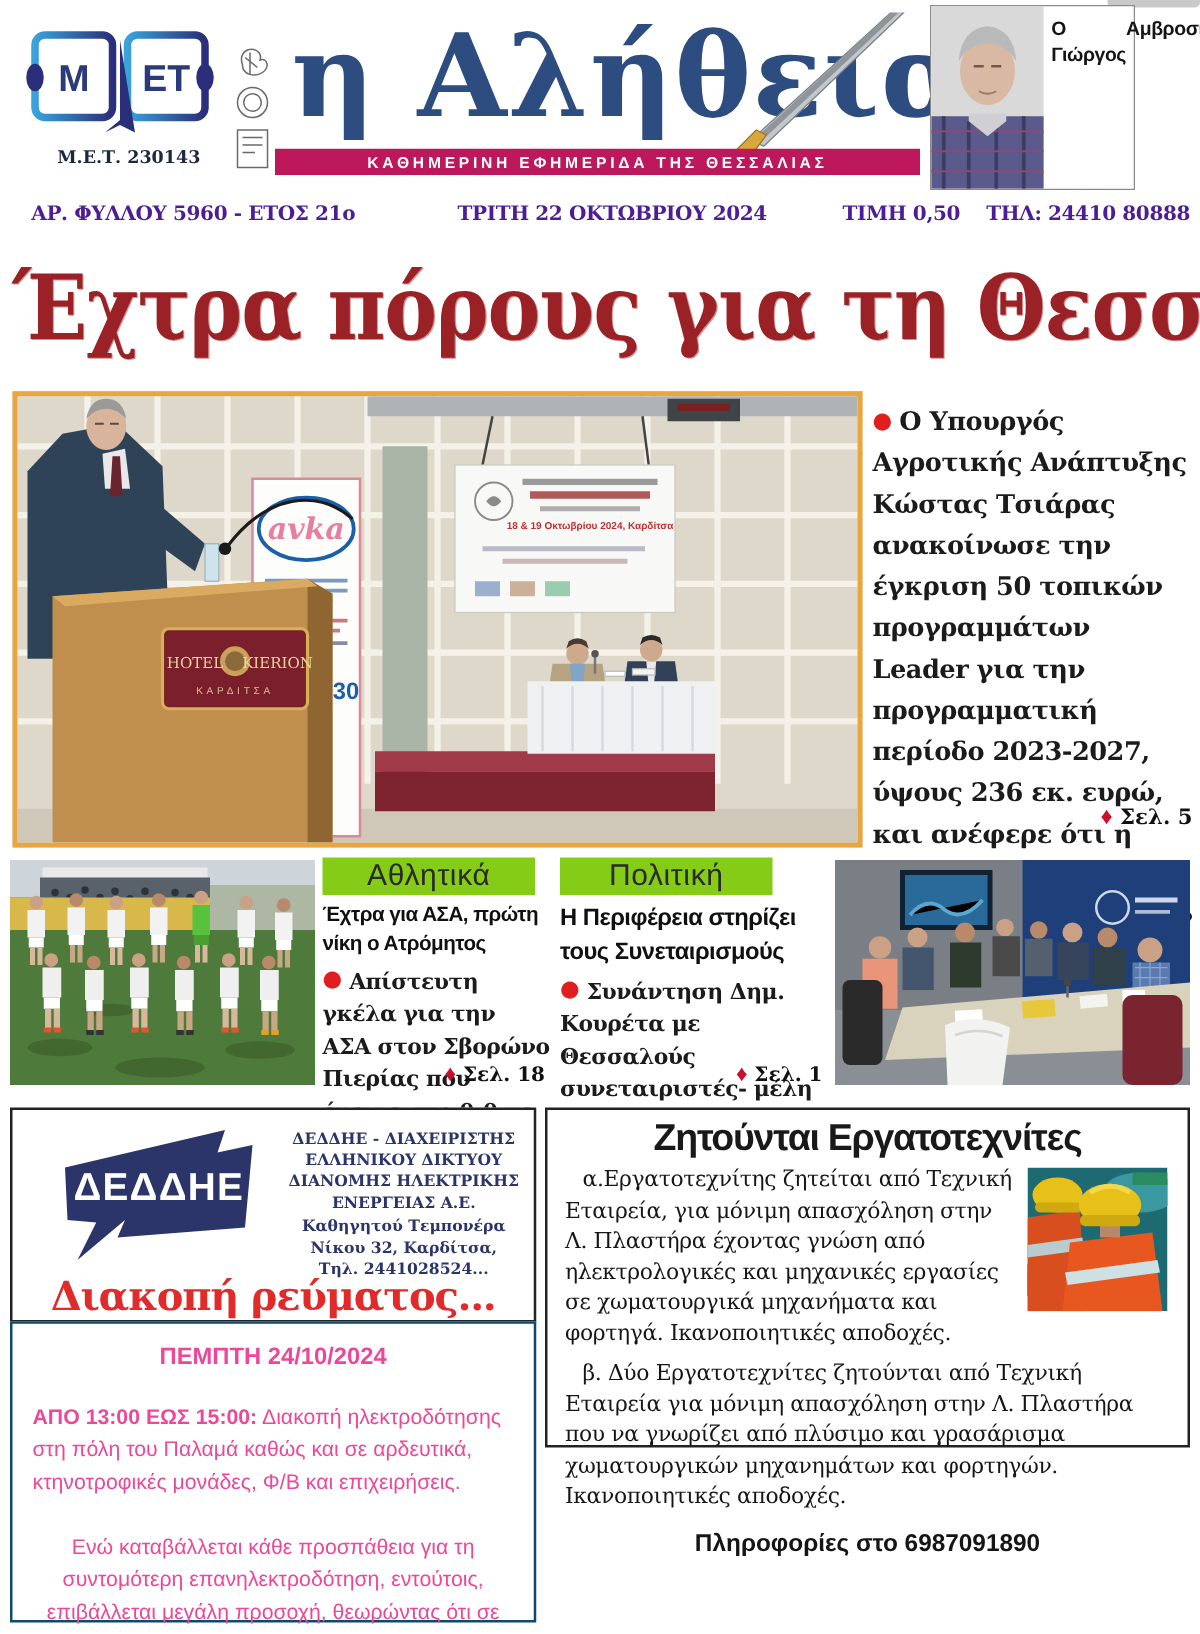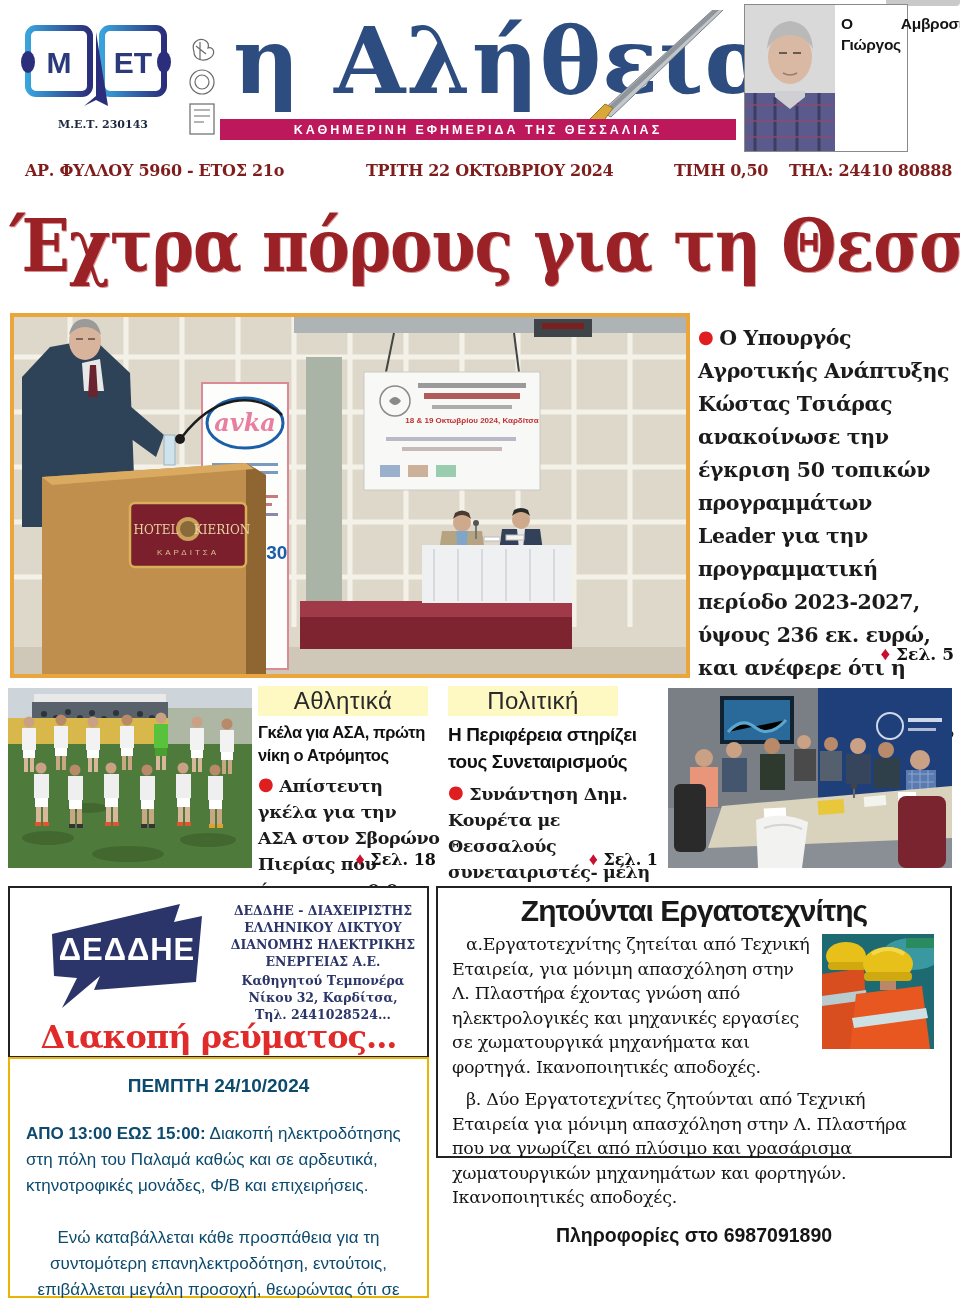--- a/index.html
+++ b/index.html
@@ -6,39 +6,39 @@
   html,body { background:#fff; }
   .page {
     position:relative; width:960px; height:1307px; margin:0 auto;
     background:#ffffff; overflow:hidden;
     font-family:"Liberation Sans", sans-serif; color:#111;
   }
   .abs { position:absolute; }
 
   
   .met-reg { left:28px; top:118px; width:150px; text-align:center;
-    font-family:"DejaVu Serif", serif; font-weight:bold; font-size:11px; color:#1c2740; }
+    font-family:"DejaVu Serif", serif; font-weight:bold; font-size:14px; color:#1c2740; }
   .masthead-title { left:233px; top:2px; width:500px;
     font-family:"DejaVu Serif", serif; font-weight:bold; font-size:92px;
     color:#2d4d80; letter-spacing:1px; white-space:nowrap; line-height:118px; }
   .red-strip { left:220px; top:119px; width:516px; height:21px; background:#be185d;
     display:flex; align-items:center; justify-content:center; }
   .red-strip span { color:#fff; font-weight:bold; font-size:12.5px; letter-spacing:3px; }
   .columnist-box { left:744px; top:4px; width:164px; height:148px; background:#fff;
     border:1px solid #8a8a8a; display:flex; }
   .columnist-photo { width:90px; height:100%; flex:0 0 auto; }
   .columnist-right { flex:1; padding:8px 4px 6px 6px; display:flex; flex-direction:row; }
   .columnist-right .nm { font-weight:bold; font-size:15.5px; line-height:21px; letter-spacing:-0.3px; color:#141414; }
   .pageref { margin-top:auto; text-align:right; font-family:"DejaVu Serif", serif;
     font-weight:bold; font-size:14px; color:#111; white-space:nowrap; }
   .pageref .dia { color:#c8102e; font-family:"Liberation Sans",sans-serif; font-size:15px; }
 
   
   .infobar { left:0; top:161px; width:960px; height:26px;
-    font-family:"DejaVu Serif", serif; font-weight:bold; font-size:16px; color:#7f1d1d; }
+    font-family:"DejaVu Serif", serif; font-weight:bold; font-size:16px; color:#4c1d95; }
   .infobar span { position:absolute; top:0; white-space:nowrap; letter-spacing:-0.3px; }
   .ib-issue { left:25px; } .ib-date { left:366px; } .ib-price { left:674px; } .ib-phone { left:789px; }
 
   
   .headline { left:10px; top:196px; width:944px; height:100px;
     font-family:"DejaVu Serif", serif; font-weight:bold; font-size:72px;
     color:#9a2125; white-space:nowrap; letter-spacing:-1px;
     transform:scaleX(0.88); transform-origin:0 50%; line-height:100px;
     text-shadow:1px 1px 0 #d89090; }
 
@@ -54,21 +54,21 @@
   .lead-pageref { left:698px; top:643px; width:256px; text-align:right;
     font-family:"DejaVu Serif", serif; font-weight:bold; font-size:17px; }
   .lead-pageref .dia { color:#c8102e; font-size:19px; font-family:"Liberation Sans",sans-serif; }
 
   
   .mid-photo-left  { left:8px;  top:688px; width:244px; height:180px; }
   .mid-photo-right { left:668px; top:688px; width:284px; height:180px; }
   .section-col { position:absolute; top:686px; }
   .col-sports   { left:258px; width:182px; }
   .col-politics { left:448px; width:214px; }
-  .section-header { width:170px; height:30px; background:#fef9c3;
+  .section-header { width:170px; height:30px; background:#84cc16;
     display:flex; align-items:center; justify-content:center; }
   .section-header span { font-size:24px; color:#2a2a2a; letter-spacing:0.5px; }
   .sec-headline { margin-top:5px; font-weight:bold; color:#101010; letter-spacing:-0.4px; }
   .col-sports .sec-headline   { font-size:16.5px; line-height:23px; }
   .col-politics .sec-headline { font-size:19px;  line-height:27px; }
   .sec-body { margin-top:4px; font-family:"DejaVu Serif", serif; font-weight:bold;
     font-size:17.5px; line-height:26px; color:#1b1b1b; letter-spacing:-0.4px; }
   .sec-pageref { position:absolute; right:4px; bottom:2px;
     font-family:"DejaVu Serif", serif; font-weight:bold; font-size:16px; }
   .sec-pageref .dia { color:#c8102e; font-size:18px; font-family:"Liberation Sans",sans-serif; }
@@ -77,22 +77,22 @@
   
   .deddie-box { left:8px; top:886px; width:421px; height:172px; border:2px solid #222; background:#fff; }
   .deddie-logo { position:absolute; left:22px; top:10px; width:190px; height:112px; }
   .deddie-text { position:absolute; left:212px; top:14px; width:202px; text-align:center;
     font-family:"DejaVu Serif", serif; font-weight:bold; font-size:12.5px;
     line-height:17px; color:#2b3569; }
   .deddie-addr { margin-top:2px; }
   .deddie-slogan { position:absolute; left:0; bottom:0; width:100%; text-align:center;
     font-family:"DejaVu Serif", serif; font-weight:bold; font-size:32px; color:#e12b2b;
     letter-spacing:-1px; }
-  .outage-box { left:8px; top:1057px; width:421px; height:241px; border:2px solid #eab308; background:#fff;
-    padding:14px 16px; font-size:17px; line-height:26px; color:#0c4a6e; }
+  .outage-box { left:8px; top:1057px; width:421px; height:241px; border:2px solid #0c4a6e; background:#fff;
+    padding:14px 16px; font-size:17px; line-height:26px; color:#ec4899; }
   .outage-day { text-align:center; font-weight:bold; font-size:19px; margin-bottom:22px; }
   .outage-p1 { text-align:left; }
   .outage-p1 b { font-weight:bold; }
   .outage-p2 { margin-top:26px; text-align:center; }
 
   
   .jobs-box { left:436px; top:886px; width:516px; height:272px; border:2px solid #222;
     background:#fff; padding:6px 14px 8px 14px; }
   .jobs-title { text-align:center; font-weight:bold; font-size:30px; letter-spacing:-1px;
     color:#191919; margin-bottom:4px; }
@@ -436,21 +436,21 @@
           <rect x="1" y="60" width="6" height="4" fill="#e0a030"></rect>
           <rect x="9" y="60" width="6" height="4" fill="#e0a030"></rect>
         </g>
     </g>
   </svg>
 
   <div class="section-col col-sports">
     <div class="section-header">
       <span>Αθλητικά</span>
     </div>
-    <div class="sec-headline">Γκέλα για ΑΣΑ, πρώτη νίκη ο Ατρόμητος</div>
+    <div class="sec-headline">Έχτρα για ΑΣΑ, πρώτη νίκη ο Ατρόμητος</div>
     <div class="sec-body">
       <span class="bullet">●</span><span>Απίστευτη γκέλα για την ΑΣΑ στον Σβορώνο Πιερίας που έμεινε στο 0-0 με δύο χαμένα πέναλτι.</span>
     </div>
     <div class="sec-pageref">
       <span class="dia">♦</span>
       <span>Σελ. 18</span>
     </div>
   </div>
 
   <div class="section-col col-politics">
@@ -536,21 +536,21 @@
   <div class="abs outage-box">
     <div class="outage-day">ΠΕΜΠΤΗ 24/10/2024</div>
     <div class="outage-p1">
       <b>ΑΠΟ 13:00 ΕΩΣ 15:00:</b>
       <span>Διακοπή ηλεκτροδότησης στη πόλη του Παλαμά καθώς και σε αρδευτικά, κτηνοτροφικές μονάδες, Φ/Β και επιχειρήσεις.</span>
     </div>
     <div class="outage-p2">Ενώ καταβάλλεται κάθε προσπάθεια για τη συντομότερη επανηλεκτροδότηση, εντούτοις, επιβάλλεται μεγάλη προσοχή, θεωρώντας ότι σε όλη την προγραμματισμένη διάρκεια διακοπής, οι αγωγοί είναι υπό τάση.</div>
   </div>
 
   <div class="abs jobs-box">
-    <div class="jobs-title">Ζητούνται Εργατοτεχνίτης</div>
+    <div class="jobs-title">Ζητούνται Εργατοτεχνίτες</div>
     <div class="jobs-body">
       <div class="worker-photo">
         <svg width="112" height="115" viewBox="0 0 112 115">
           <rect width="112" height="115" fill="#1e6a72"></rect>
           <ellipse cx="90" cy="20" rx="30" ry="16" fill="#3a98a0"></ellipse>
           <ellipse cx="20" cy="90" rx="26" ry="20" fill="#155a62"></ellipse>
           <rect x="84" y="4" width="28" height="10" fill="#2a8a60"></rect>
           <g>
             <polygon points="0,40 42,34 46,115 0,115" fill="#d84e1e"></polygon>
             <polygon points="0,62 44,56 45,66 0,72" fill="#b8ccd0"></polygon>

